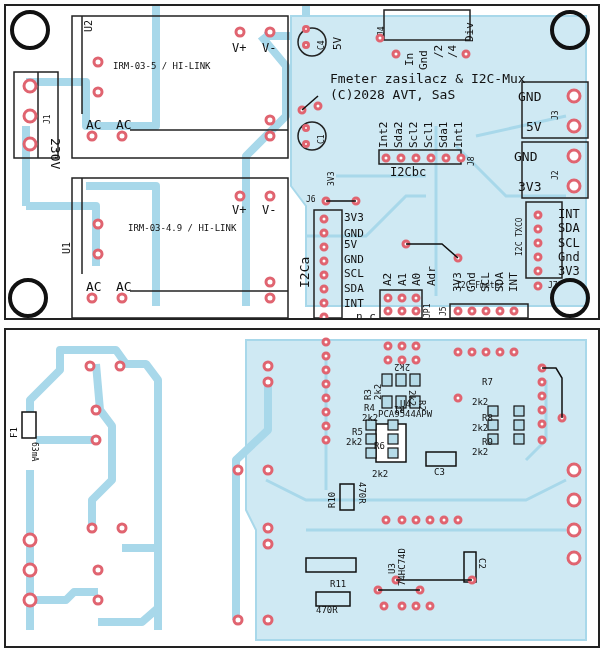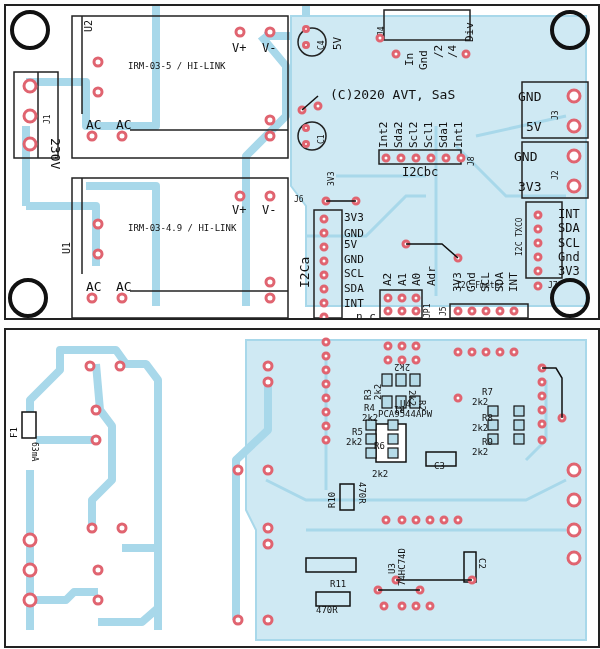--- a/index.html
+++ b/index.html
@@ -134,42 +134,43 @@
         <circle cx="296" cy="104" r="3"></circle>
     </g>
     <g stroke="#111" stroke-width="1.5" fill="none">
       <line x1="320" y1="195" x2="350" y2="195"></line>
       <path d="M400 238 L436 238 L452 252"></path>
       <line x1="296" y1="104" x2="312" y2="90"></line>
     </g>
   </svg>
 
   <span class="lbl s10 v" style="left:78px;top:26px">U2</span>
-  <span class="lbl s9" style="left:122px;top:56px">IRM-03-5 / HI-LINK</span>
+  <span class="lbl s9" style="left:107px;top:56px">IRM-03-5 / HI-LINK</span>
   <span class="lbl s12" style="left:226px;top:36px">V+</span>
   <span class="lbl s12" style="left:256px;top:36px">V-</span>
   <span class="lbl s13" style="left:80px;top:112px">AC</span>
   <span class="lbl s13" style="left:110px;top:112px">AC</span>
 
   <span class="lbl s10 v" style="left:56px;top:248px">U1</span>
   <span class="lbl s9" style="left:122px;top:218px">IRM-03-4.9 / HI-LINK</span>
   <span class="lbl s12" style="left:226px;top:198px">V+</span>
   <span class="lbl s12" style="left:256px;top:198px">V-</span>
   <span class="lbl s13" style="left:80px;top:274px">AC</span>
   <span class="lbl s13" style="left:110px;top:274px">AC</span>
 
   <span class="lbl s8 v" style="left:38px;top:118px">J1</span>
   <span class="lbl s13 v" style="left:56px;top:132px;transform:rotate(90deg)">230V</span>
 
   <span class="lbl s8 v" style="left:312px;top:44px">C4</span>
   <span class="lbl s8 v" style="left:312px;top:138px">C1</span>
   <span class="lbl s11 v" style="left:326px;top:44px">5V</span>
   <span class="lbl s8 v" style="left:322px;top:180px">3V3</span>
 
-  <span class="lbl s13" style="left:324px;top:82px">(C)2020 AVT, SaS</span>
+  <span class="lbl s13" style="left:324px;top:66px">Fmeter zasilacz &amp; I2C-Mux</span>
+  <span class="lbl s13" style="left:324px;top:82px">(C)2028 AVT, SaS</span>
 
   <span class="lbl s8 v" style="left:372px;top:30px">J4</span>
   <span class="lbl s11 v" style="left:398px;top:60px">In</span>
   <span class="lbl s11 v" style="left:412px;top:64px">Gnd</span>
   <span class="lbl s11 v" style="left:427px;top:52px">/2</span>
   <span class="lbl s11 v" style="left:441px;top:52px">/4</span>
   <span class="lbl s11 v" style="left:458px;top:36px">Div</span>
 
   <span class="lbl s13" style="left:512px;top:84px">GND</span>
   <span class="lbl s13" style="left:520px;top:114px">5V</span>
@@ -178,23 +179,23 @@
   <span class="lbl s13" style="left:512px;top:174px">3V3</span>
   <span class="lbl s8 v" style="left:546px;top:174px">J2</span>
 
   <span class="lbl s11 v" style="left:372px;top:142px">Int2</span>
   <span class="lbl s11 v" style="left:387px;top:142px">Sda2</span>
   <span class="lbl s11 v" style="left:402px;top:142px">Scl2</span>
   <span class="lbl s11 v" style="left:417px;top:142px">Scl1</span>
   <span class="lbl s11 v" style="left:432px;top:142px">Sda1</span>
   <span class="lbl s11 v" style="left:447px;top:142px">Int1</span>
   <span class="lbl s8 v" style="left:462px;top:160px">J8</span>
-  <span class="lbl s12" style="left:396px;top:160px">I2Cbc</span>
-
-  <span class="lbl s8" style="left:288px;top:190px">J6</span>
+  <span class="lbl s12" style="left:384px;top:160px">I2Cbc</span>
+
+  <span class="lbl s8" style="left:300px;top:190px">J6</span>
   <span class="lbl s13 v" style="left:292px;top:282px">I2Ca</span>
   <span class="lbl s11" style="left:338px;top:206px">3V3</span>
   <span class="lbl s11" style="left:338px;top:222px">GND</span>
   <span class="lbl s11" style="left:338px;top:233px">5V</span>
   <span class="lbl s11" style="left:338px;top:248px">GND</span>
   <span class="lbl s11" style="left:338px;top:262px">SCL</span>
   <span class="lbl s11" style="left:338px;top:277px">SDA</span>
   <span class="lbl s11" style="left:338px;top:292px">INT</span>
   <span class="lbl s11" style="left:350px;top:305px">n.c.</span>
 
@@ -352,30 +353,30 @@
   <span class="lbl s9" style="left:388px;top:32px;transform:rotate(180deg)">2k2</span>
   <span class="lbl s9" style="left:388px;top:74px;transform:rotate(180deg)">R1</span>
 
   <span class="lbl s9" style="left:358px;top:74px">R4</span>
   <span class="lbl s9" style="left:356px;top:84px">2k2</span>
   <span class="lbl s9" style="left:346px;top:98px">R5</span>
   <span class="lbl s9" style="left:340px;top:108px">2k2</span>
   <span class="lbl s9" style="left:368px;top:112px">R6</span>
   <span class="lbl s9" style="left:366px;top:140px">2k2</span>
 
-  <span class="lbl s9" style="left:476px;top:58px">R7</span>
+  <span class="lbl s9" style="left:476px;top:48px">R7</span>
   <span class="lbl s9" style="left:466px;top:68px">2k2</span>
   <span class="lbl s9" style="left:476px;top:84px">R8</span>
   <span class="lbl s9" style="left:466px;top:94px">2k2</span>
   <span class="lbl s9" style="left:476px;top:108px">R9</span>
   <span class="lbl s9" style="left:466px;top:118px">2k2</span>
 
   <span class="lbl s9" style="left:394px;top:70px">U4</span>
   <span class="lbl s9" style="left:372px;top:80px">PCA9544APW</span>
-  <span class="lbl s9" style="left:428px;top:132px">C3</span>
+  <span class="lbl s9" style="left:428px;top:138px">C3</span>
 
   <span class="lbl s9 v" style="left:322px;top:178px">R10</span>
   <span class="lbl s9 v" style="left:360px;top:152px;transform:rotate(90deg)">470R</span>
   <span class="lbl s9" style="left:324px;top:250px">R11</span>
   <span class="lbl s9" style="left:310px;top:276px">470R</span>
 
   <span class="lbl s9 v" style="left:382px;top:244px">U3</span>
   <span class="lbl s9 v" style="left:392px;top:256px">74HC74D</span>
   <span class="lbl s9 v" style="left:480px;top:228px;transform:rotate(90deg)">C2</span>
 </div>

